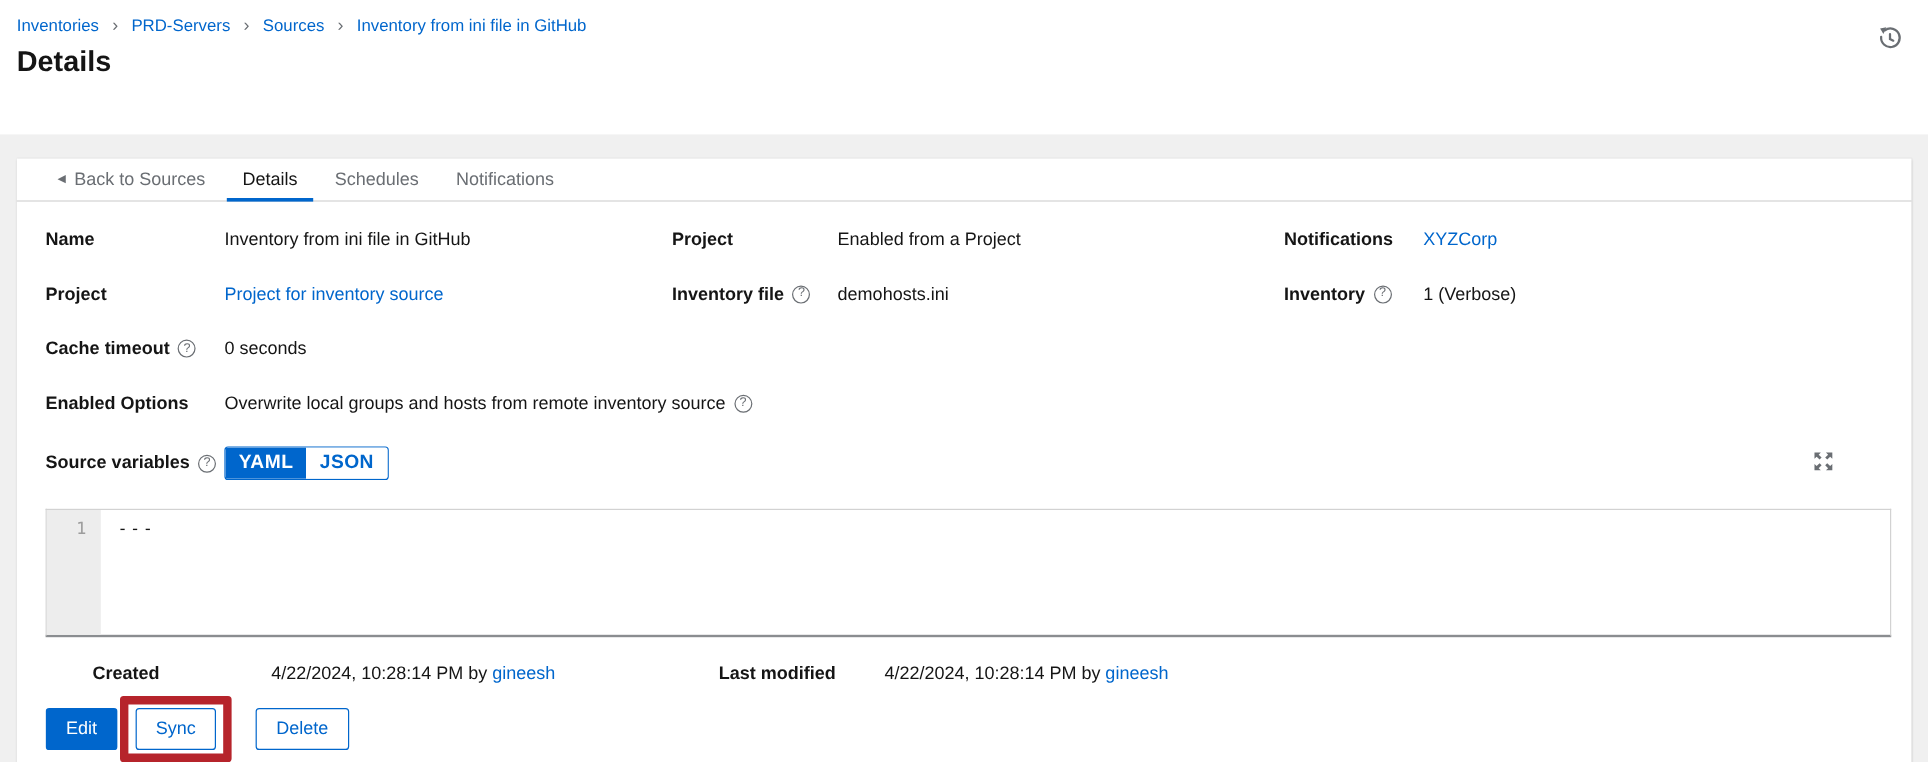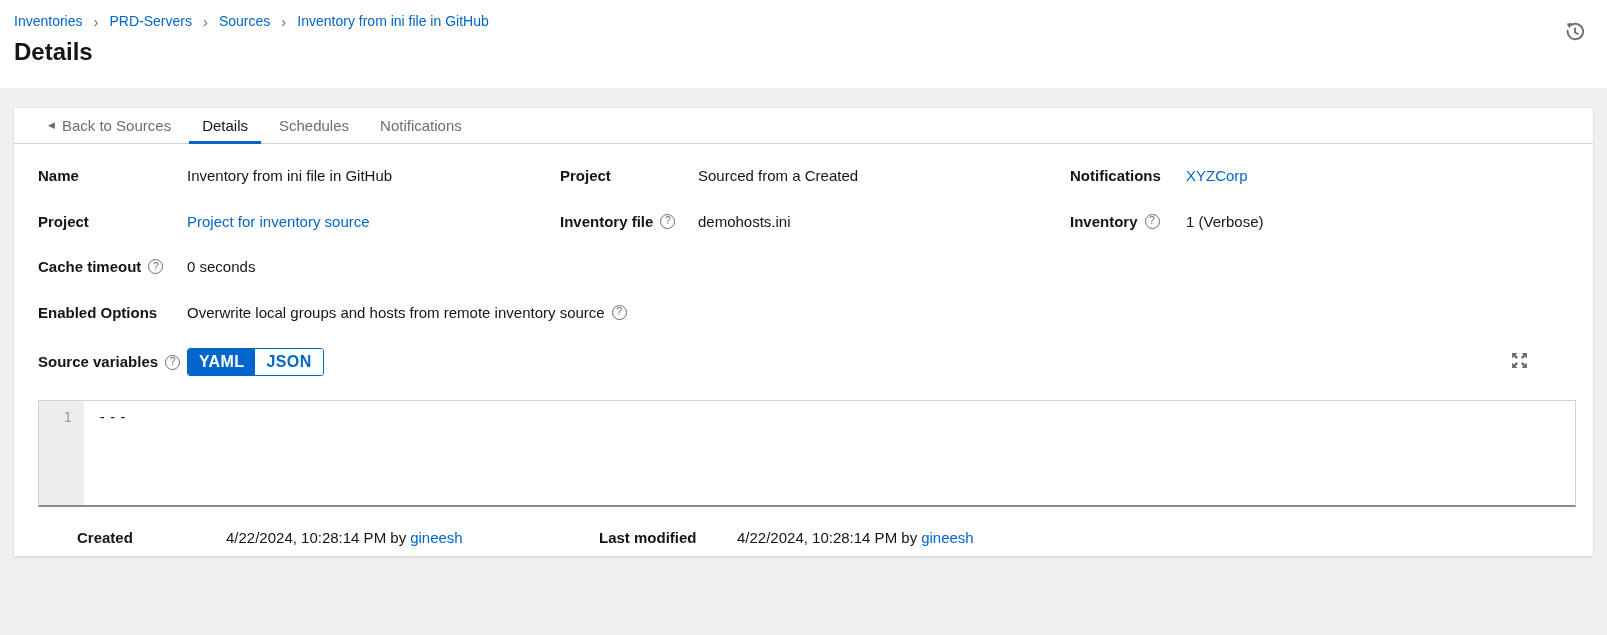--- a/index.html
+++ b/index.html
@@ -13,21 +13,21 @@
     width:1607px; height:635px; overflow:hidden;
   }
   a { text-decoration:none; cursor:pointer; }
   .link { color:#0066cc; }
 
   
   .page-header {
     background:#fff;
     padding:12px 22px 20px 14px;
     position:relative;
-    height:88px;
+    height:112px;
   }
   .breadcrumb { display:flex; align-items:center; gap:11px; font-size:14px; }
   .crumb { color:#0066cc; }
   .crumb-sep { color:#6a6e73; font-size:15px; line-height:1; }
   .page-title { font-size:24px; font-weight:700; margin-top:6px; }
   .history-btn {
     position:absolute; right:22px; top:22px;
     background:none; border:none; padding:0; cursor:pointer;
   }
 
@@ -177,21 +177,21 @@
     </div>
   </div>
 
   <div class="content">
 
     <div class="detail-grid">
 
       <div class="dl-label">Name</div>
       <div class="dl-value">Inventory from ini file in GitHub</div>
       <div class="dl-label">Project</div>
-      <div class="dl-value">Sourced from a Created</div>
+      <div class="dl-value">Enabled from a Project</div>
       <div class="dl-label">Notifications</div>
       <div class="dl-value">
           <a class="link">XYZCorp</a>
         </div>
 
       <div class="dl-label">Project</div>
       <div class="dl-value">
           <a class="link">Project for inventory source</a>
         </div>
       <div class="dl-label">
@@ -250,15 +250,22 @@
       </div>
       <div class="dl-label">Last modified</div>
       <div class="dl-value" style="gap:4px;">
         <span>4/22/2024, 10:28:14 PM by</span>
         <a class="link">gineesh</a>
       </div>
       <div></div>
         <div></div>
     </div>
 
+    <div class="actions">
+      <button class="btn btn-primary">Edit</button>
+      <span class="sync-annotation">
+        <button class="btn btn-secondary">Sync</button>
+      </span>
+      <button class="btn btn-secondary">Delete</button>
+    </div>
 
   </div>
 </div>
 
 </body></html>

